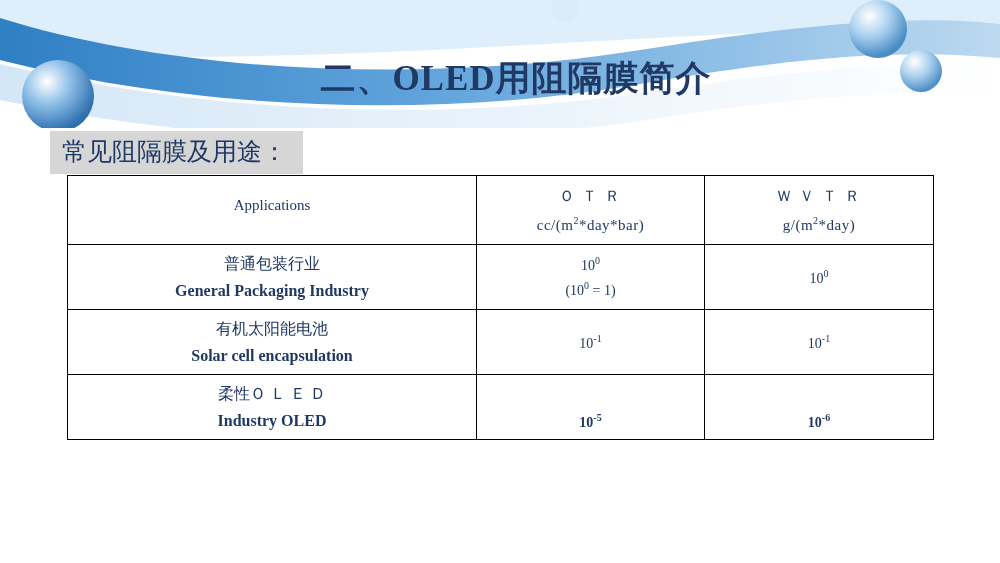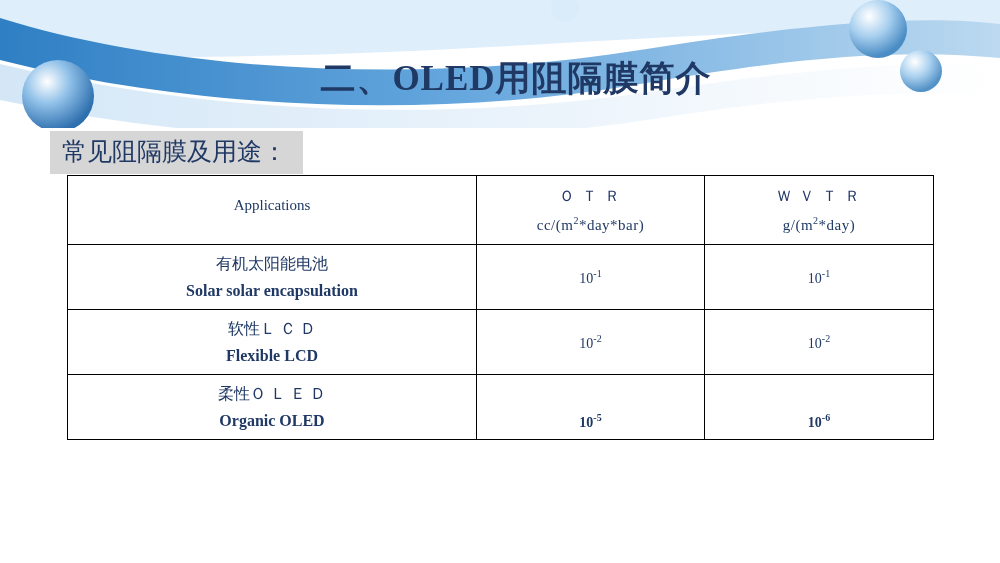--- a/index.html
+++ b/index.html
@@ -190,52 +190,53 @@
         <span class="hdr-line2">cc/(m<sup>2</sup>*day*bar)</span>
       </th>
       <th class="hdr-cell">
         <span class="hdr-line1">Ｗ Ｖ Ｔ Ｒ</span>
         <span class="hdr-line2">g/(m<sup>2</sup>*day)</span>
       </th>
     </tr>
   </thead>
   <tbody>
 
-
     <tr class="body-row">
       <td>
+        <span class="cn-line">普通包装行业</span>
+        <span class="en-line">General Packaging Industry</span>
+      </td>
+      <td>
+        <span class="val-line">10<sup>0</sup></span>
+        <span class="val-sub">(10<sup>0</sup> = 1)</span>
+      </td>
+      <td>
+        <span class="val-line single">10<sup>0</sup></span>
+      </td>
+    </tr>
+
+    <tr class="body-row">
+      <td>
         <span class="cn-line">有机太阳能电池</span>
-        <span class="en-line">Solar solar encapsulation</span>
+        <span class="en-line">Solar cell encapsulation</span>
       </td>
       <td>
         <span class="val-line single">10<sup>-1</sup></span>
       </td>
       <td>
         <span class="val-line single">10<sup>-1</sup></span>
       </td>
     </tr>
 
+
+
     <tr class="body-row">
       <td>
-        <span class="cn-line">软性Ｌ Ｃ Ｄ</span>
-        <span class="en-line">Flexible LCD</span>
-      </td>
-      <td>
-        <span class="val-line single">10<sup>-2</sup></span>
-      </td>
-      <td>
-        <span class="val-line single">10<sup>-2</sup></span>
-      </td>
-    </tr>
-
-
-    <tr class="body-row">
-      <td>
         <span class="cn-line">柔性Ｏ Ｌ Ｅ Ｄ</span>
-        <span class="en-line">Organic OLED</span>
+        <span class="en-line">Industry OLED</span>
       </td>
       <td>
         <span class="val-line single bold-val">10<sup>-5</sup></span>
       </td>
       <td>
         <span class="val-line single bold-val">10<sup>-6</sup></span>
       </td>
     </tr>
   </tbody>
 </table>

